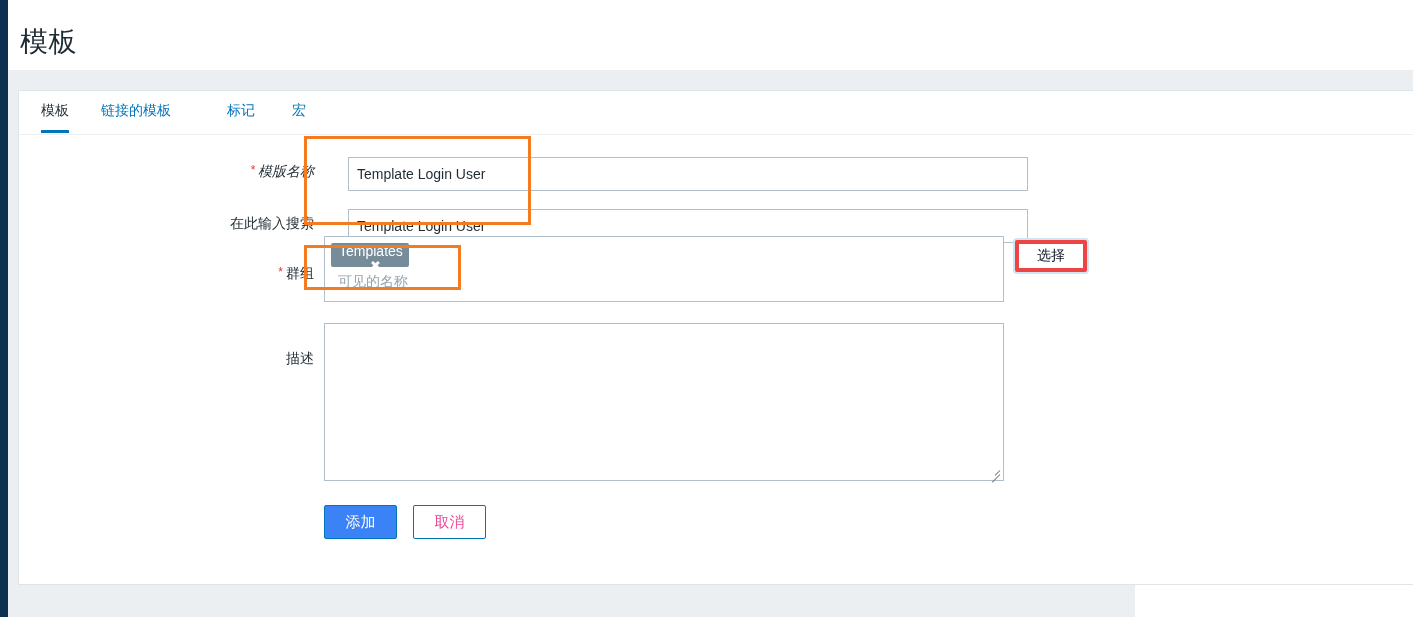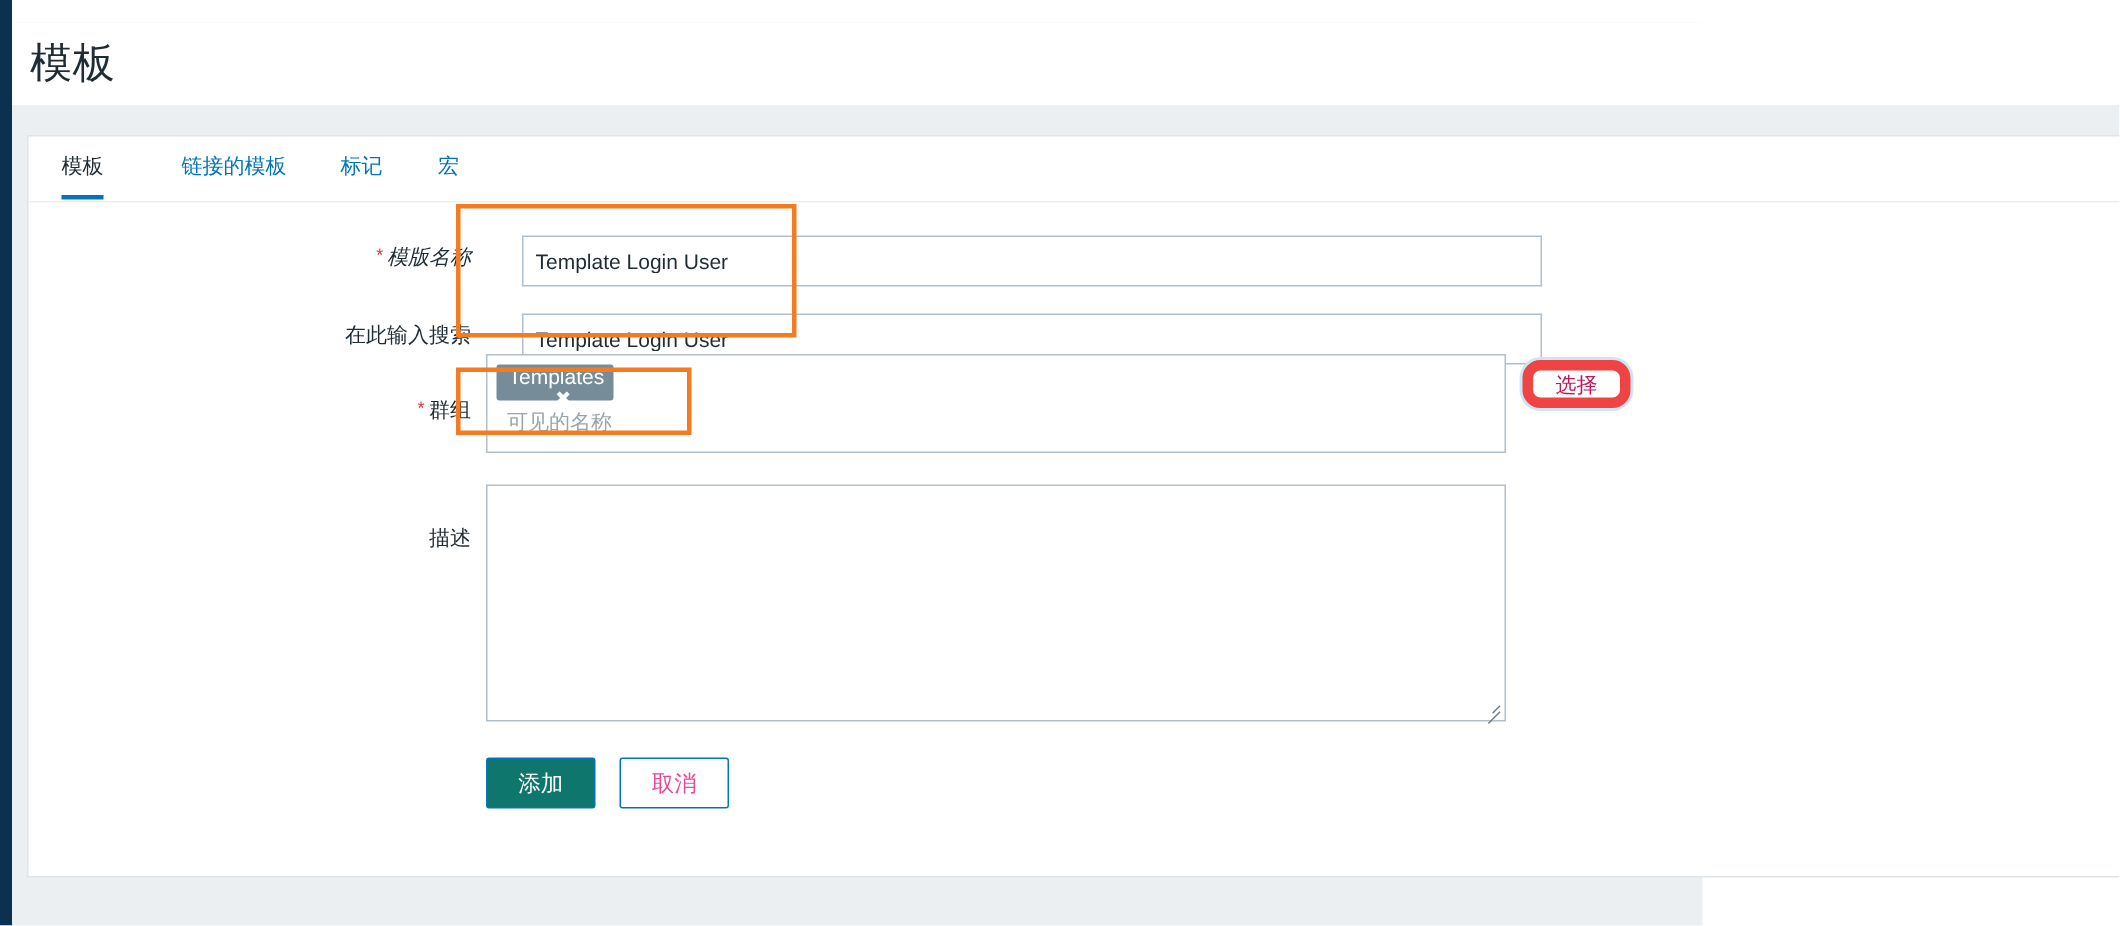--- a/index.html
+++ b/index.html
@@ -91,21 +91,21 @@
     color: #0275b8;
     cursor: pointer;
     white-space: nowrap;
     padding-bottom: 10px;
   }
   .tab.active {
     color: #1f2c33;
     border-bottom: 3px solid #0275b8;
   }
   .tab-0 { left: 22px; }
-  .tab-1 { left: 82px; margin-left: 20px; }
+  .tab-1 { left: 82px; }
   .tab-2 { left: 208px; }
   .tab-3 { left: 273px; }
 
   
   .form {
     position: absolute;
     left: 0;
     top: 44px;
     width: 100%;
   }
@@ -180,23 +180,23 @@
     pointer-events: none;
   }
 
   .select-button {
     position: absolute;
     left: 996px;
     top: 105px;
     width: 72px;
     height: 32px;
     background: #ffffff;
-    border: 7px solid #ef4444;
-    border-radius: 12px;
-    color: #be185d;
+    border: 4px solid #ef4444;
+    border-radius: 2px;
+    color: #0f172a;
     font-family: "Liberation Sans", "DejaVu Sans", sans-serif;
     font-size: 14px;
     cursor: pointer;
     box-shadow: 0 0 0 2px #cfe5f4;
     box-sizing: border-box;
   }
 
   .description-area {
     position: absolute;
     left: 305px;
@@ -236,21 +236,21 @@
     border-radius: 2px;
     font-family: "Liberation Sans", "DejaVu Sans", sans-serif;
     font-size: 15px;
     cursor: pointer;
     box-sizing: border-box;
   }
   .btn-primary {
     left: 305px;
     top: 370px;
     width: 73px;
-    background: #0f766e;
+    background: #3b82f6;
     border: 1px solid #0275b8;
     color: #ffffff;
   }
   .btn-secondary {
     left: 394px;
     top: 370px;
     width: 73px;
     background: #ffffff;
     border: 1px solid #0275b8;
     color: #ec4899;

